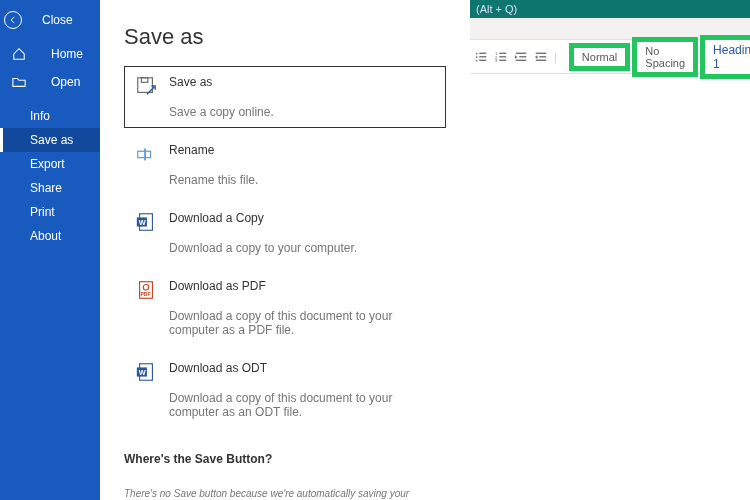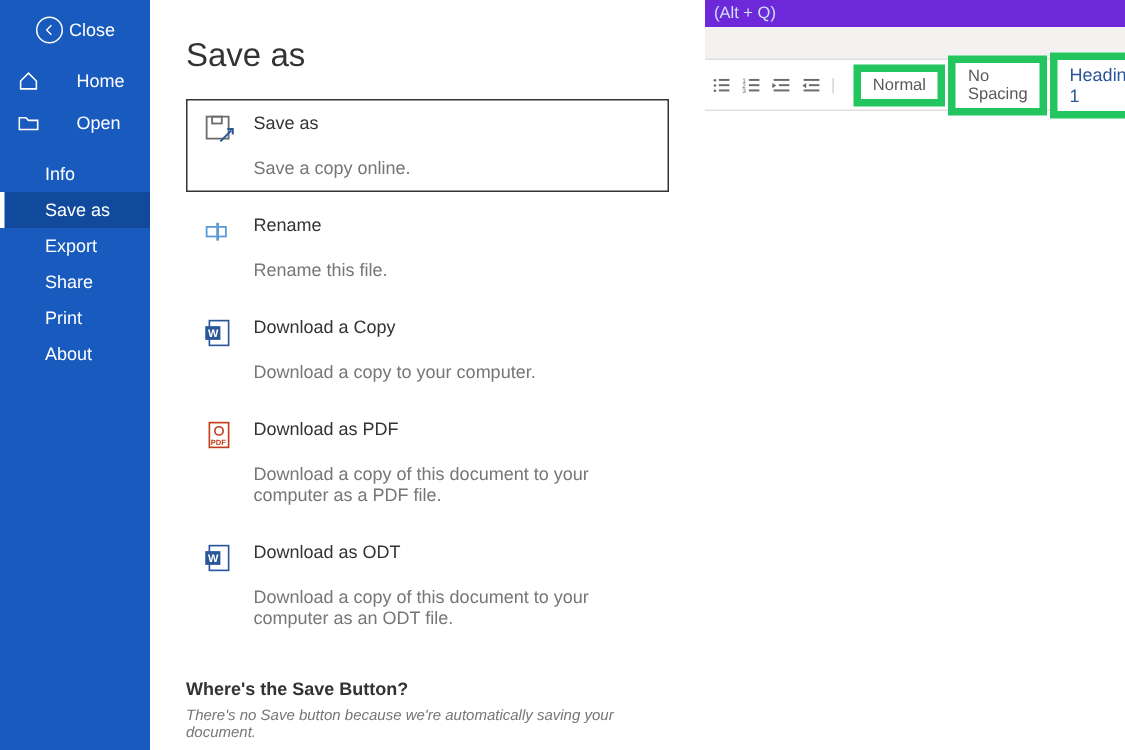--- a/index.html
+++ b/index.html
@@ -8,21 +8,21 @@
 
   .app { width: 750px; height: 500px; position: relative; }
 
   
   .bg-ribbon {
     position: absolute; top: 0; right: 0; left: 470px; height: 100%;
     background: #fff;
   }
   .bg-titlebar {
     position: absolute; top: 0; left: 470px; right: 0; height: 18px;
-    background: #6d28d9; color: #cfe0f5; font-size: 11px;
+    background: #0f766e; color: #cfe0f5; font-size: 11px;
     display: flex; align-items: center; padding-left: 6px;
   }
   .bg-toolbar {
     position: absolute; top: 18px; left: 470px; right: 0; height: 22px;
     background: #f3f2f1; border-bottom: 1px solid #e1dfdd;
   }
   .bg-ribbonrow {
     position: absolute; top: 40px; left: 470px; right: 0; height: 34px;
     background: #fff; border-bottom: 1px solid #e1dfdd;
     display: flex; align-items: center; gap: 6px; padding-left: 4px;
@@ -33,21 +33,21 @@
   .style-box { border: 5px solid #22c55e; padding: 3px 8px; font-size: 11px; color: #595959; background:#fff; }
   .style-box.h { color: #2b579a; font-size: 12px; }
 
   
   .sidebar {
     position: absolute; top: 0; left: 0; width: 100px; height: 100%;
     background: #185abd; color: #fff; font-size: 12px;
     display: flex; flex-direction: column;
   }
   .close-row {
-    display: flex; align-items: center; gap: 4px; height: 40px; padding-left: 24px;
+    display: flex; align-items: center; gap: 20px; height: 40px; padding-left: 4px;
     cursor: pointer;
   }
   .close-circle {
     width: 18px; height: 18px; border: 1px solid #fff; border-radius: 50%;
     display: flex; align-items: center; justify-content: center;
   }
   .close-circle svg { width: 10px; height: 10px; }
 
   .nav-item {
     display: flex; align-items: center; gap: 25px; height: 28px; padding-left: 12px;
@@ -70,21 +70,21 @@
     cursor: pointer; margin-bottom: 6px; align-items: flex-start;
   }
   .option.selected { border: 1px solid #333; }
   .option .opt-icon {
     width: 22px; height: 22px; flex: 0 0 22px; display: flex; align-items: center; justify-content: center;
   }
   .option .opt-text .title { font-size: 12px; color: #333; font-weight: 400; }
   .option .opt-text .desc { font-size: 12px; color: #767676; margin-top: 16px; }
 
   .save-note { margin-top: 24px; }
-  .save-note .q { font-size: 12px; font-weight: 600; color: #333; margin-bottom: 6px; }
+  .save-note .q { font-size: 12px; font-weight: 600; color: #333; margin-bottom: 22px; }
   .save-note .a { font-size: 10px; color: #767676; font-style: italic; }
 
   
   svg { display: block; }
 </style>
 </head>
 <body>
 
 <div class="app">
 

